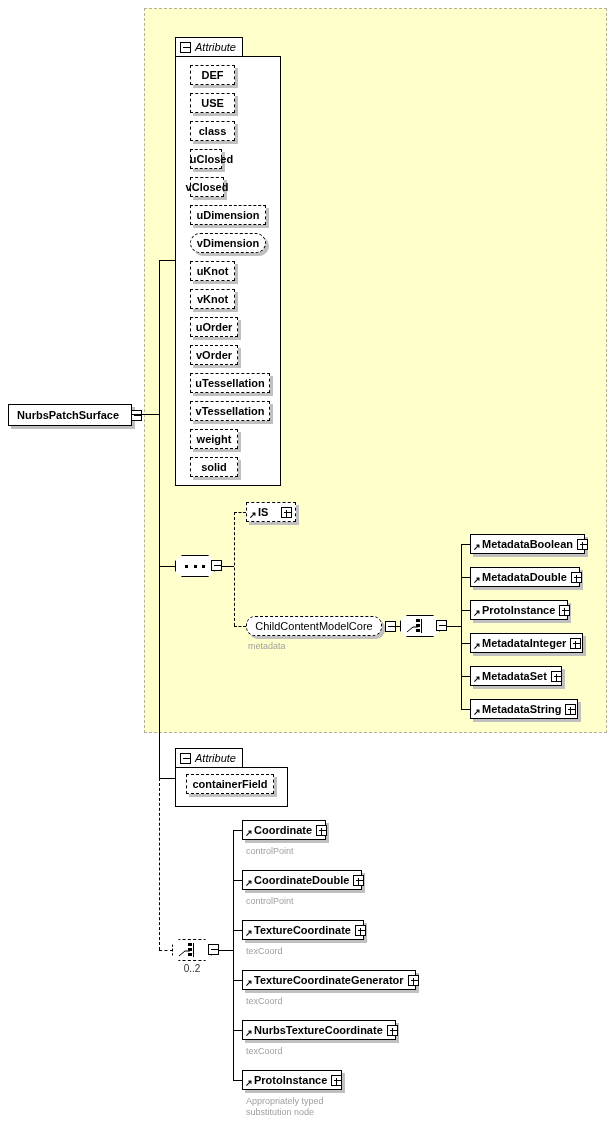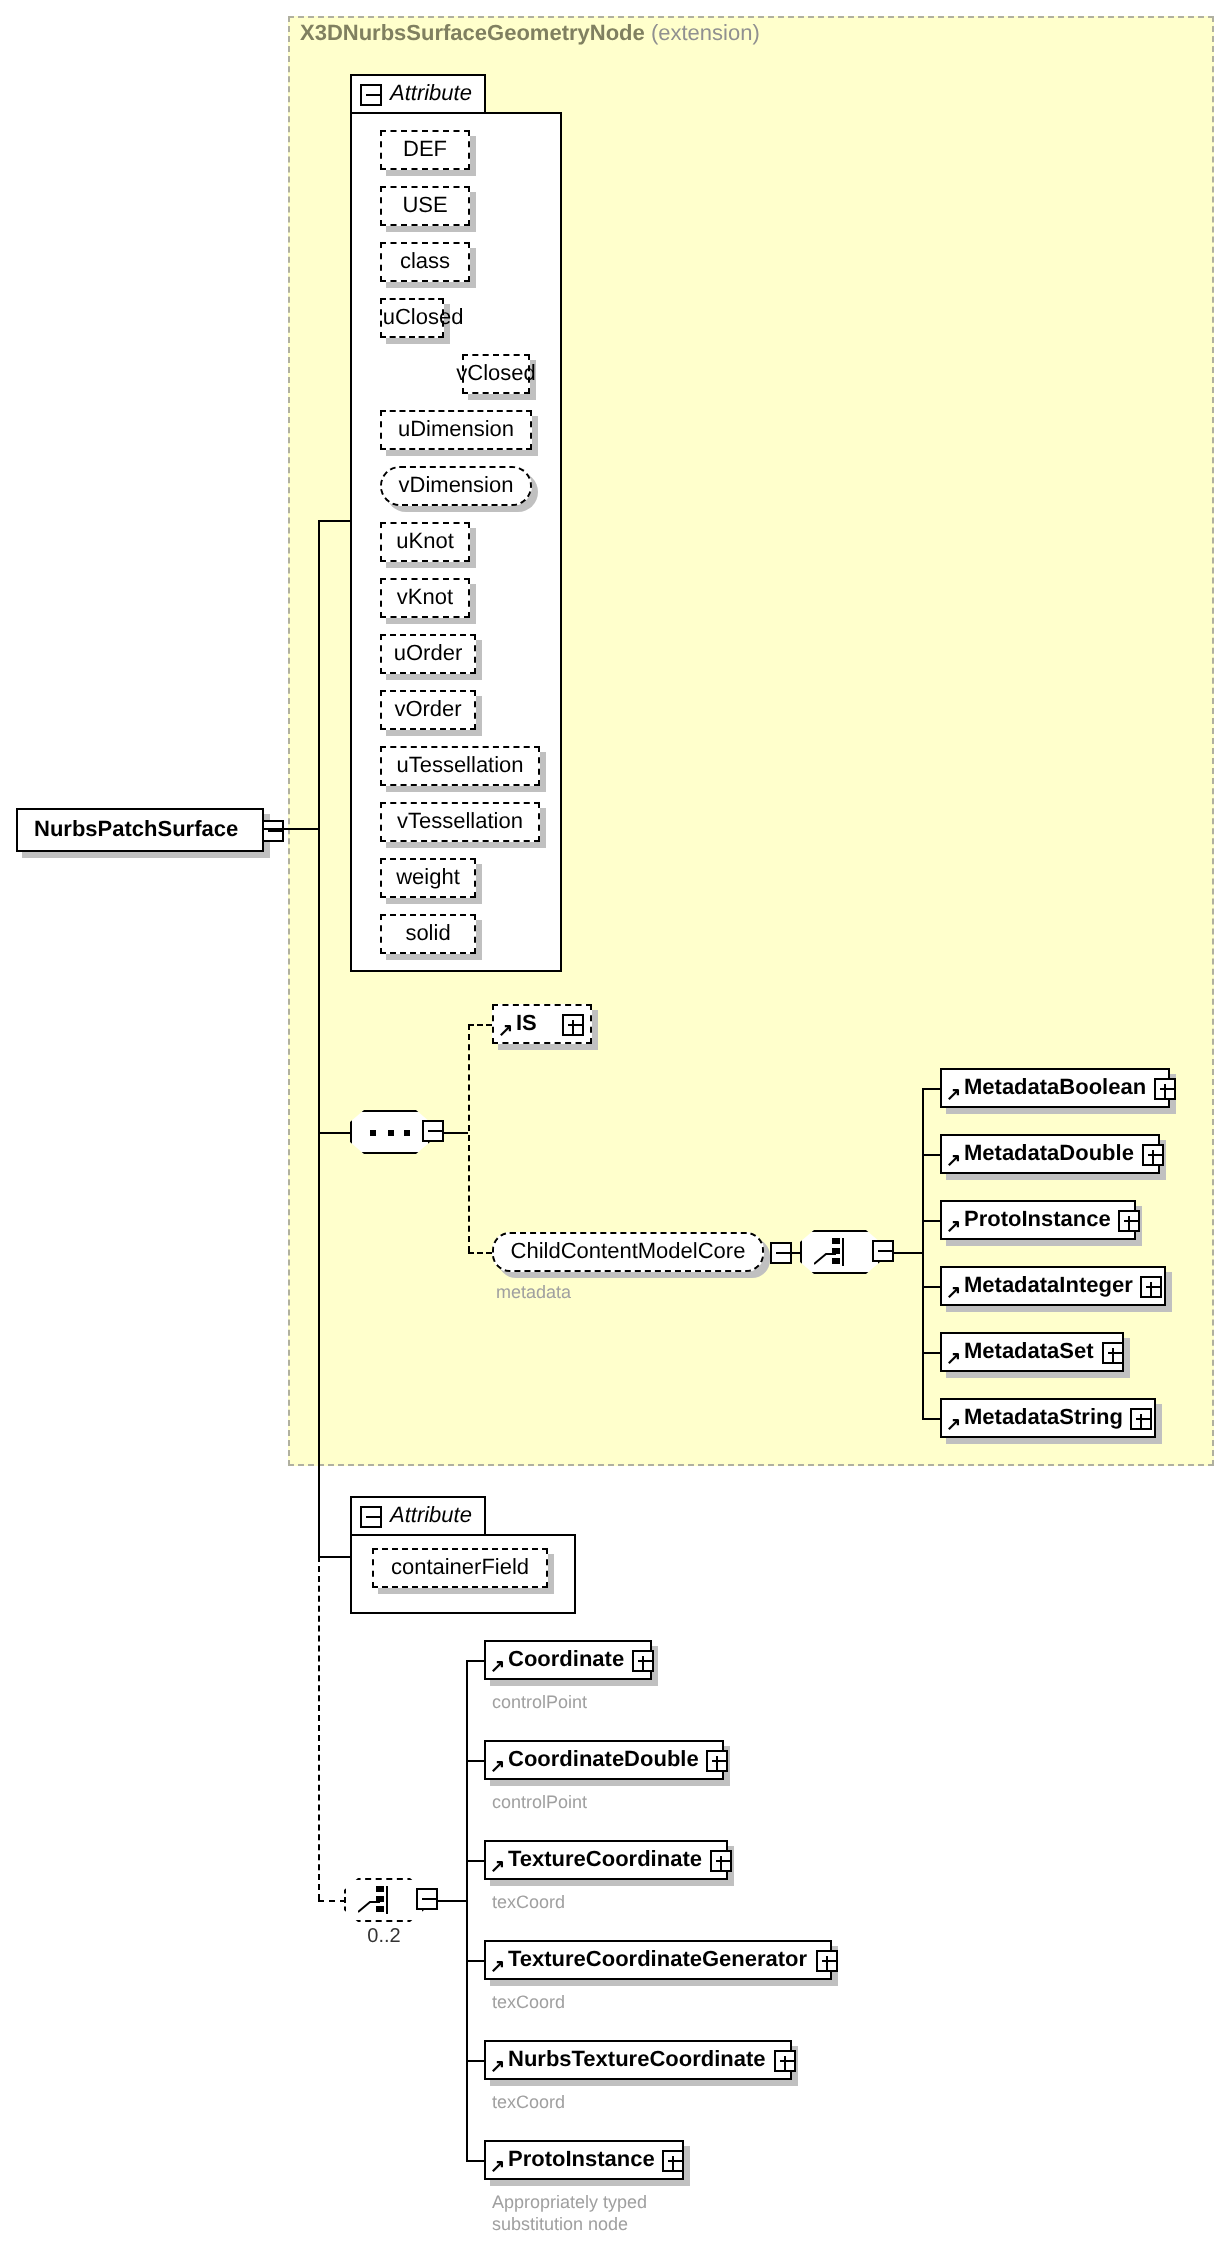--- a/index.html
+++ b/index.html
@@ -15,21 +15,21 @@
   .attr-box{position:absolute;background:#ffffff;border:1px solid #000;box-sizing:border-box;}
   .attr-tab{position:absolute;background:#ffffff;border:1px solid #000;border-bottom:none;box-sizing:border-box;
             height:19px;display:flex;align-items:center;padding-left:4px;gap:4px;z-index:3;}
   .attr-tab .lbl{font-size:11px;font-style:italic;color:#000;}
   .pm{width:11px;height:11px;border:1px solid #000;background:#fff;box-sizing:border-box;position:relative;flex:none;}
   .pm::before{content:"";position:absolute;left:2px;top:4px;width:7px;height:1px;background:#000;}
   .pm.plus::after{content:"";position:absolute;left:4px;top:2px;width:1px;height:7px;background:#000;}
 
   
   .attr-item{position:absolute;height:20px;border:1px dashed #000;background:#ffffff;box-sizing:border-box;
-             display:flex;align-items:center;justify-content:center;font-size:11px;font-weight:normal;color:#000;
+             display:flex;align-items:center;justify-content:center;font-size:11px;font-weight:bold;color:#000;
              box-shadow:3px 3px 0 0 #c0c0c0;padding:0 6px;white-space:nowrap;}
 
   
   .el-box{position:absolute;height:20px;border:1px solid #000;background:#ffffff;box-sizing:border-box;
           display:flex;align-items:center;font-size:11px;font-weight:bold;color:#000;
           box-shadow:3px 3px 0 0 #c0c0c0;padding-left:11px;padding-right:3px;white-space:nowrap;gap:4px;}
   .el-box.dashed{border-style:dashed;}
   .el-box .arrow{position:absolute;left:2px;bottom:1px;font-size:9px;line-height:9px;color:#000;}
   .el-box .nm{flex:1;}
 
@@ -72,24 +72,20 @@
             display:flex;align-items:center;font-size:11px;font-weight:bold;color:#000;
             box-shadow:3px 3px 0 0 #c0c0c0;padding-left:8px;padding-right:3px;gap:6px;white-space:nowrap;}
 </style>
 </head>
 <body>
 
 <div id="canvas">
 
   <div class="ext-region" style="left:144px;top:8px;width:463px;height:725px;"></div>
 
-  <div class="ext-title" style="left:150px;top:11px;">
-    <span>X3DNurbsSurfaceGeometryNode</span>
-    <span class="ext-sub">(extension)</span>
-  </div>
 
   <div class="root-box" style="left:8px;top:404px;width:124px;gap:12px;">
     <span class="nm">NurbsPatchSurface</span>
     <span class="pm"></span>
   </div>
 
   <div class="ln lnh" style="left:132px;top:414px;width:28px;"></div>
 
   <div class="ln lnv" style="left:159px;top:260px;height:306px;"></div>
 
@@ -100,21 +96,21 @@
   <div class="attr-tab" style="left:175px;top:37px;width:68px;">
     <span class="pm"></span>
     <span class="lbl">Attribute</span>
   </div>
   <div class="attr-box" style="left:175px;top:56px;width:106px;height:430px;"></div>
 
   <div class="attr-item" style="left:190px;top:65px;width:45px;">DEF</div>
   <div class="attr-item" style="left:190px;top:93px;width:45px;">USE</div>
   <div class="attr-item" style="left:190px;top:121px;width:45px;">class</div>
   <div class="attr-item" style="left:190px;top:149px;width:32px;padding-left:17px;">uClosed</div>
-  <div class="attr-item" style="left:190px;top:177px;width:34px;margin-left:41px;">vClosed</div>
+  <div class="attr-item" style="left:190px;top:177px;width:34px;">vClosed</div>
   <div class="attr-item" style="left:190px;top:205px;width:76px;">uDimension</div>
   <div class="attr-item" style="left:190px;top:233px;width:76px;border-radius:10px;">vDimension</div>
   <div class="attr-item" style="left:190px;top:261px;width:45px;">uKnot</div>
   <div class="attr-item" style="left:190px;top:289px;width:45px;">vKnot</div>
   <div class="attr-item" style="left:190px;top:317px;width:48px;">uOrder</div>
   <div class="attr-item" style="left:190px;top:345px;width:48px;">vOrder</div>
   <div class="attr-item" style="left:190px;top:373px;width:80px;">uTessellation</div>
   <div class="attr-item" style="left:190px;top:401px;width:80px;">vTessellation</div>
   <div class="attr-item" style="left:190px;top:429px;width:48px;">weight</div>
   <div class="attr-item" style="left:190px;top:457px;width:48px;">solid</div>

